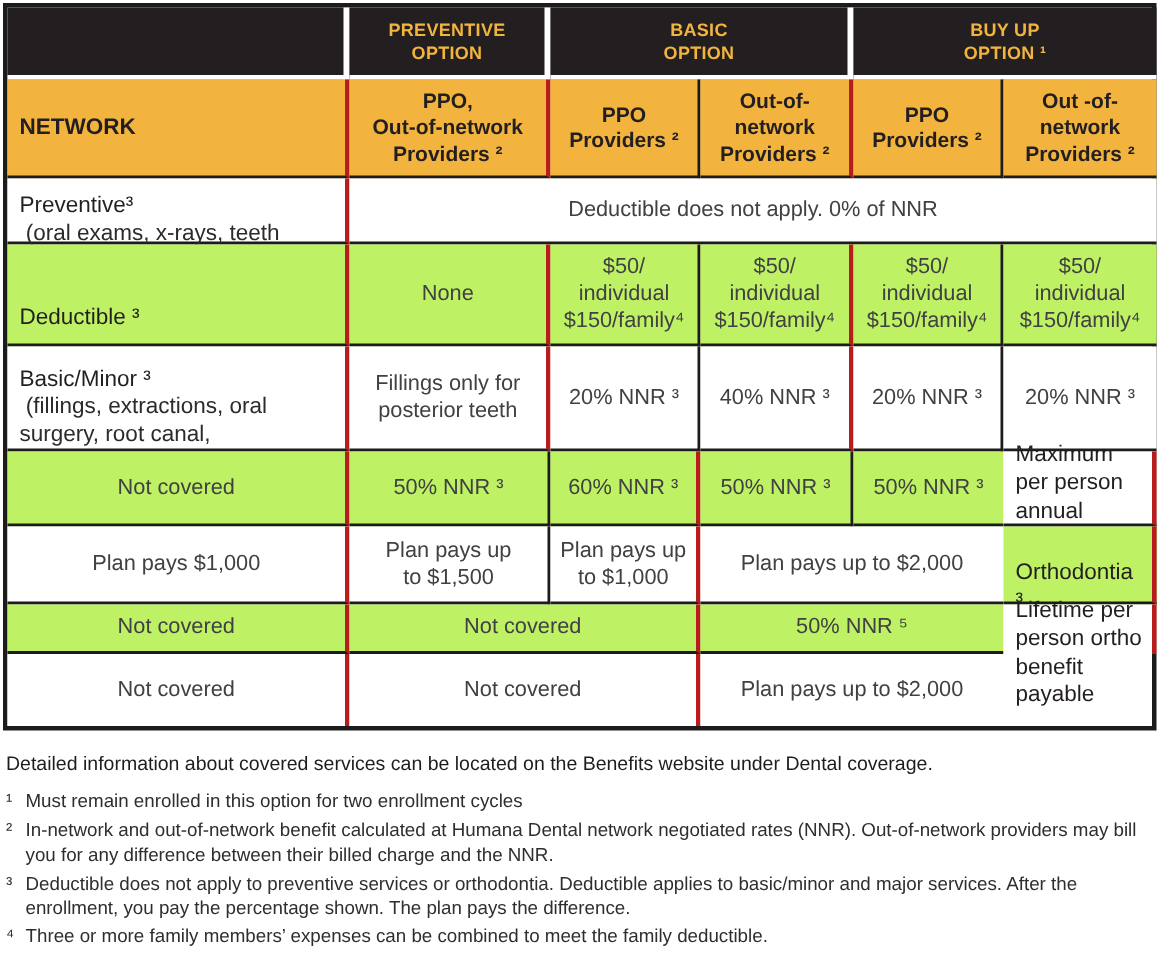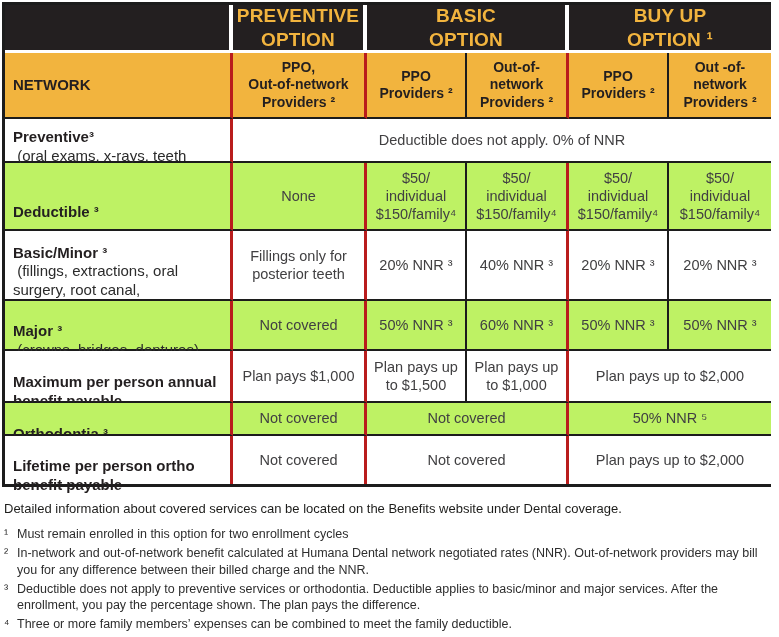--- a/index.html
+++ b/index.html
@@ -34,21 +34,21 @@
   
   .br-thick { border-right: 3px solid #b91c1c; }
   .br-thin  { border-right: 2px solid #1c1c1c; }
   .bb       { border-bottom: 2px solid #1c1c1c; }
 
   
   .opt-cell {
     background: #231F20;
     color: #F2B43E;
     font-weight: bold;
-    font-size: 19px;
+    font-size: 12px;
     letter-spacing: .2px;
     border-right: 4px solid #ffffff;
     border-bottom: 3px solid #ffffff;
   }
   .opt-cell.last { border-right: none; }
 
   
   .gold {
     background: #F2B43E;
     color: #231F20;
@@ -60,21 +60,21 @@
     justify-content: flex-start;
     text-align: left;
     padding: 4px 6px 4px 8px;
     color: #231F20;
     font-size: 15px;
     display: block;
     display: flex;
     flex-wrap: wrap;
     align-content: center;
   }
-  .rowlabel .term { font-weight: bold; margin-top: 32px; }
+  .rowlabel .term { font-weight: normal; margin-top: 32px; }
   .rowlabel .rest { font-weight: normal; color: #2b2b2b; }
   .rowlabel span { white-space: pre-wrap; }
 
   .cream { background: #bef264; }
   .white { background: #ffffff; }
 
   .span2 { grid-column: span 2; }
   .span5 { grid-column: span 5; }
 
   
@@ -156,23 +156,20 @@
     <div class="cell white rowlabel br-thick bb">
       <span class="term">Basic/Minor ³</span><span class="rest"> (fillings, extractions, oral surgery, root canal, periodontics)</span>
     </div>
     <div class="cell white br-thick bb">Fillings only for
 posterior teeth</div>
     <div class="cell white br-thin bb">20% NNR ³</div>
     <div class="cell white br-thick bb">40% NNR ³</div>
     <div class="cell white br-thin bb">20% NNR ³</div>
     <div class="cell white bb">20% NNR ³</div>
 
-    <div class="cell cream rowlabel br-thick bb">
-      <span class="term">Major ³</span><span class="rest"> (crowns, bridges, dentures)</span>
-    </div>
     <div class="cell cream br-thick bb">Not covered</div>
     <div class="cell cream br-thin bb">50% NNR ³</div>
     <div class="cell cream br-thick bb">60% NNR ³</div>
     <div class="cell cream br-thin bb">50% NNR ³</div>
     <div class="cell cream bb">50% NNR ³</div>
 
     <div class="cell white rowlabel br-thick bb">
       <span class="term">Maximum per person annual benefit payable</span>
     </div>
     <div class="cell white br-thick bb">Plan pays $1,000</div>

